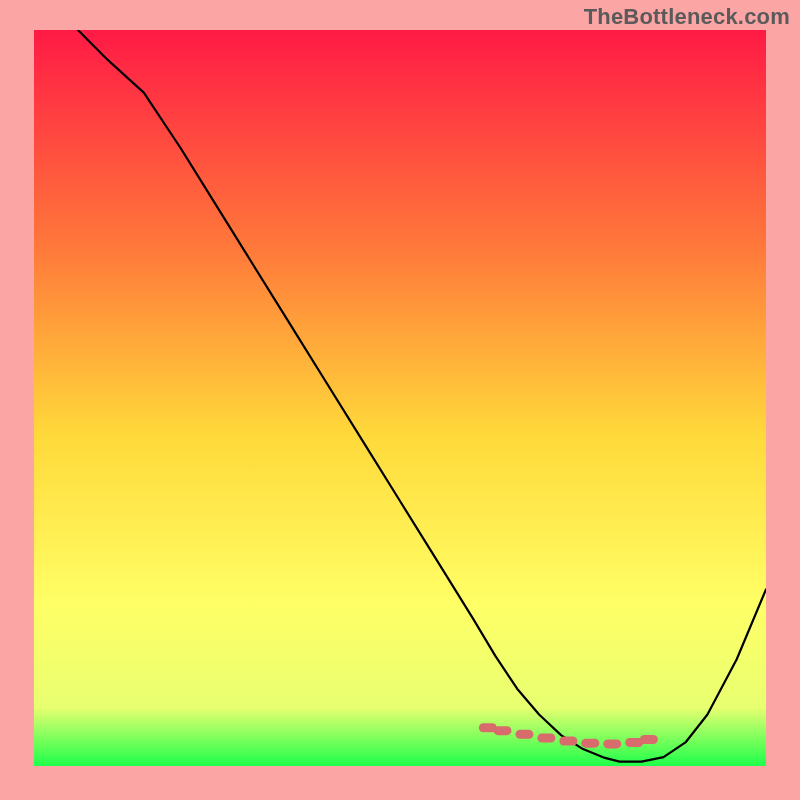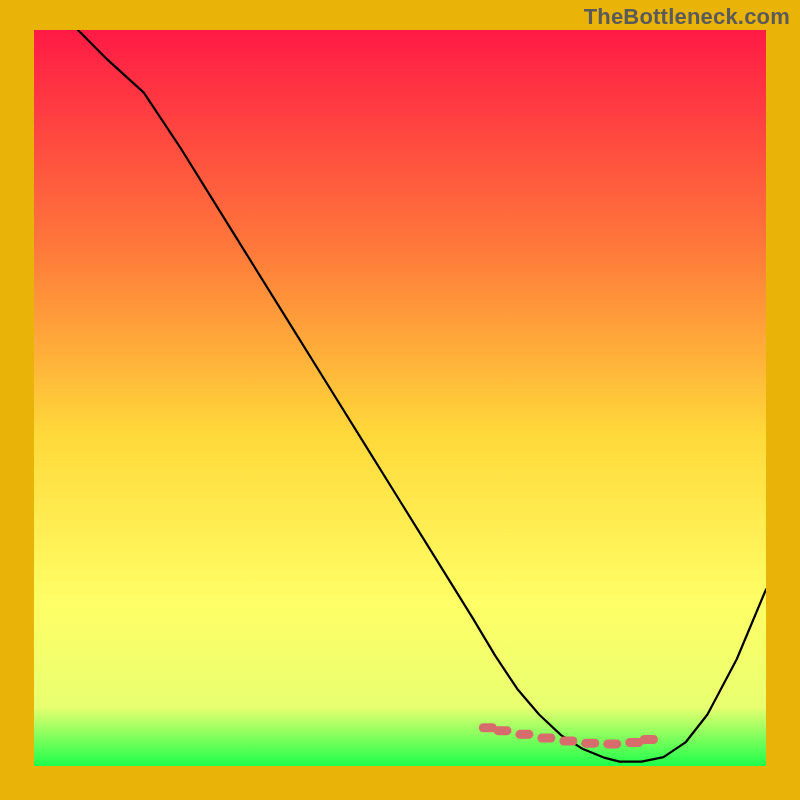--- a/index.html
+++ b/index.html
@@ -1,20 +1,20 @@
 <!DOCTYPE html>
 <html><head>
 <meta charset="utf-8">
 <style>
   * { margin: 0; padding: 0; box-sizing: border-box; }
   html, body { width: 800px; height: 800px; overflow: hidden; background: #000; }
   .outer {
     width: 800px;
     height: 800px;
-    background: #eab308;
+    background: #fca5a5;
     position: relative;
   }
   .watermark {
     position: absolute;
     top: 4px;
     right: 10px;
     font-family: Arial, Helvetica, sans-serif;
     font-size: 22px;
     font-weight: bold;
     color: #5a5a5a;

